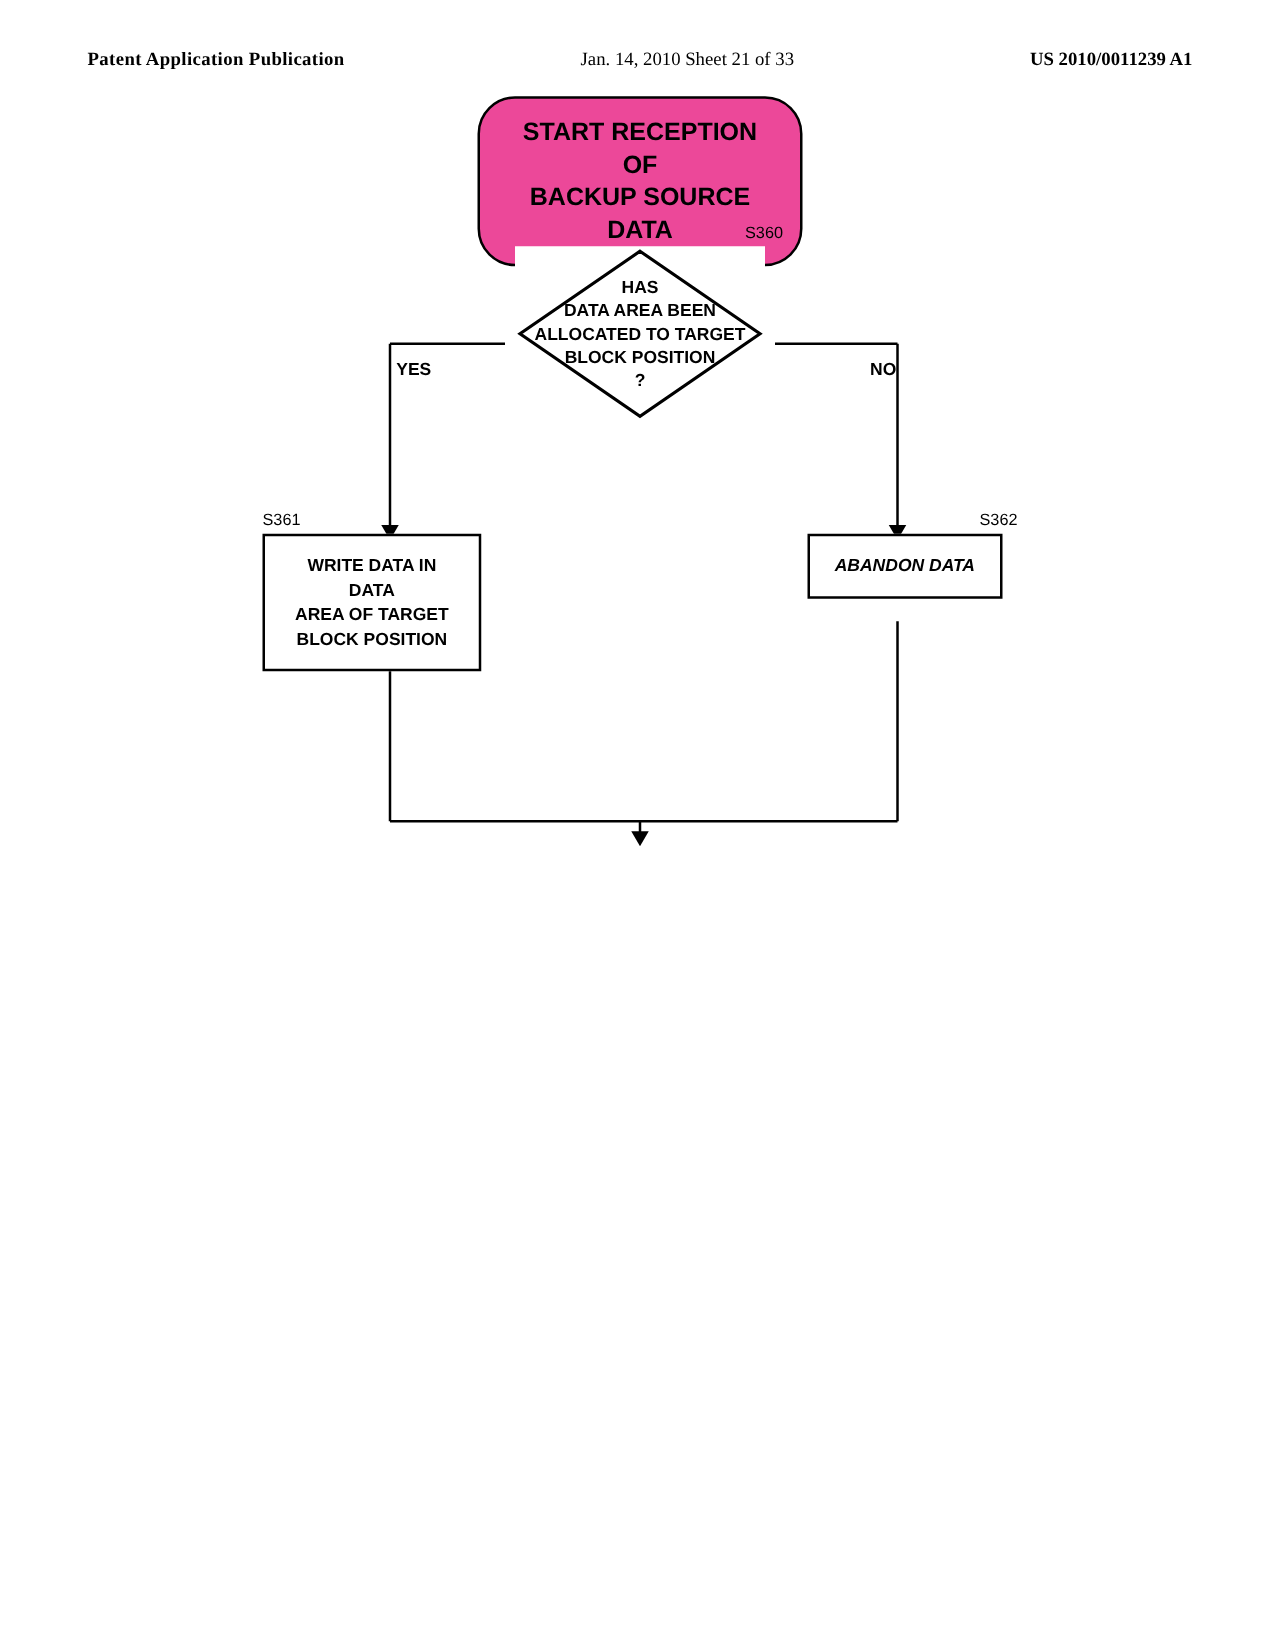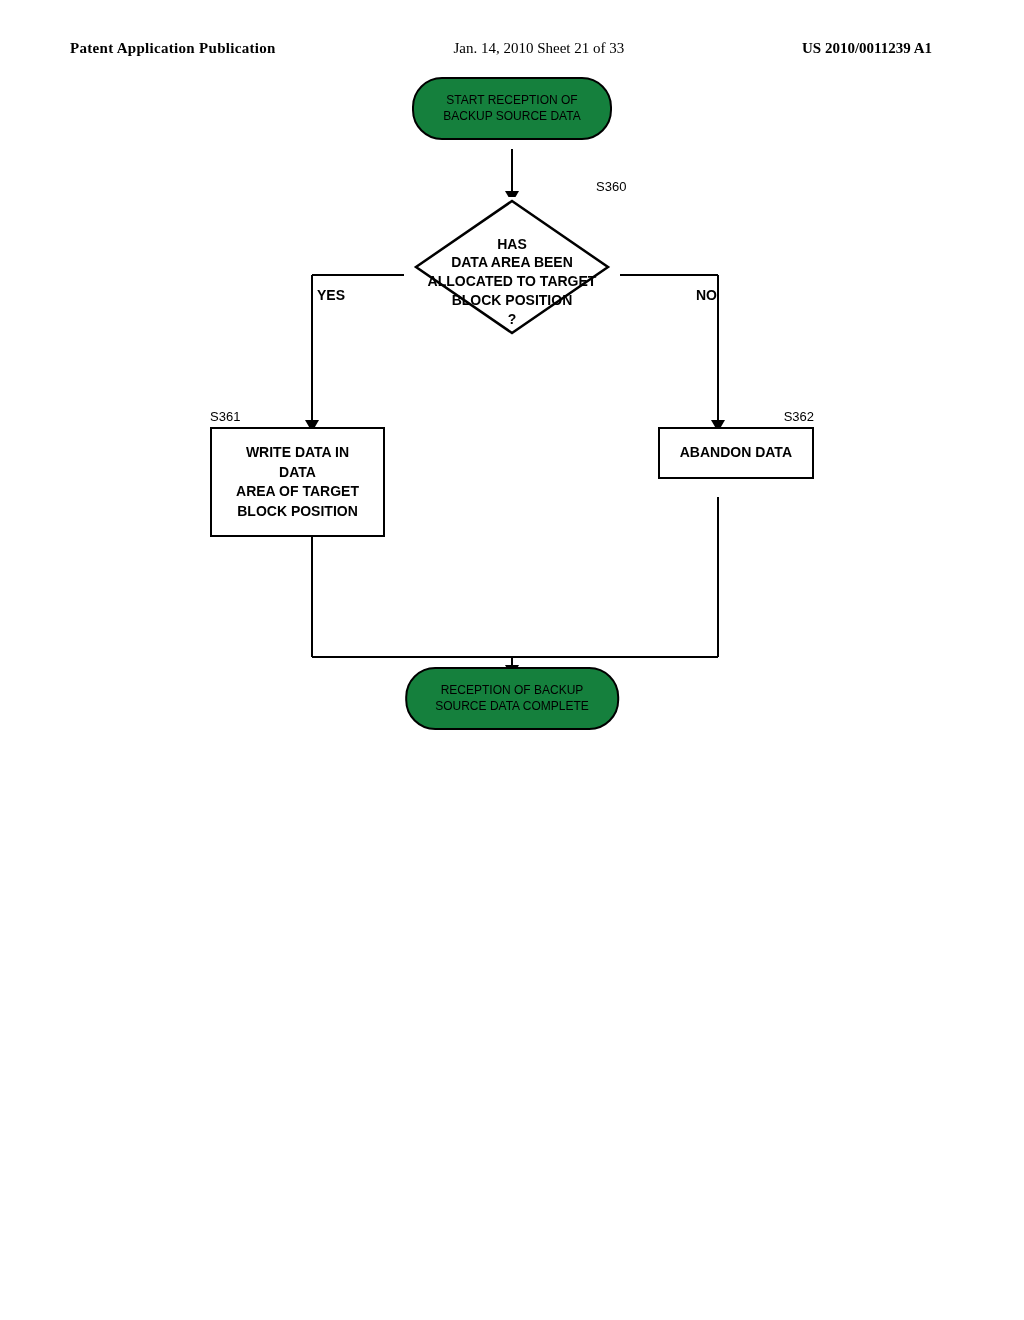--- a/index.html
+++ b/index.html
@@ -18,21 +18,21 @@
       background: #fff;
       padding: 0;
       position: relative;
     }
 
     
     .header {
       display: flex;
       justify-content: space-between;
       align-items: flex-end;
-      padding: 40px 92px 20px 70px;
+      padding: 40px 70px 20px 70px;
       border-bottom: none;
     }
 
     .header-left {
       font-size: 15px;
       font-weight: bold;
       letter-spacing: 0.02em;
     }
 
     .header-center {
@@ -58,24 +58,24 @@
       font-family: Arial, sans-serif;
       letter-spacing: 0.05em;
     }
 
     
     .shape-terminal {
       border: 2px solid #000;
       border-radius: 30px;
       padding: 14px 28px;
       text-align: center;
-      font-size: 12px;
-      font-weight: normal;
-      font-family: Arial, sans-serif;
-      background: #15803d;
+      font-size: 20px;
+      font-weight: bold;
+      font-family: Arial, sans-serif;
+      background: #ec4899;
       line-height: 1.3;
       min-width: 200px;
       max-width: 260px;
     }
 
     
     .shape-rect {
       border: 2px solid #000;
       padding: 14px 20px;
       text-align: center;
@@ -98,21 +98,21 @@
       justify-content: center;
     }
 
     .shape-diamond {
       width: 200px;
       height: 140px;
       background: #fff;
       border: none;
       position: relative;
       display: flex;
-      align-items: flex-end;
+      align-items: center;
       justify-content: center;
     }
 
     .shape-diamond svg {
       position: absolute;
       top: 0;
       left: 0;
       width: 100%;
       height: 100%;
     }
@@ -204,22 +204,23 @@
     .el-s362 {
       position: absolute;
       right: 48px;
       top: 330px;
       font-family: Arial, sans-serif;
       font-size: 15px;
     }
 
     .el-abandon {
       position: absolute;
-      right: 48px;
+      right: 60px;
       top: 350px;
+      font-style: italic;
     }
 
     
     .el-complete {
       position: absolute;
       left: 50%;
       transform: translateX(-50%);
       top: 590px;
     }
 
@@ -316,21 +317,16 @@
     <div class="el-s362">
       <span class="s-label">S362</span>
     </div>
 
     <div class="el-abandon">
       <div class="shape-rect" style="min-width:155px; max-width:175px; font-size:14px;">
         ABANDON DATA
       </div>
     </div>
 
-    <div class="el-complete">
-      <div class="shape-terminal">
-        <span>RECEPTION OF BACKUP<br>SOURCE DATA COMPLETE</span>
-      </div>
-    </div>
 
   </div>
 
 </div>
 
 </body></html>

